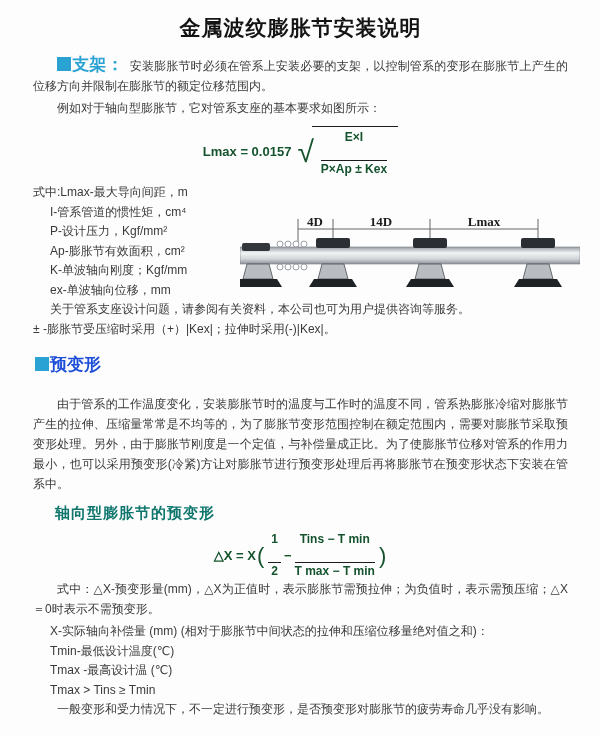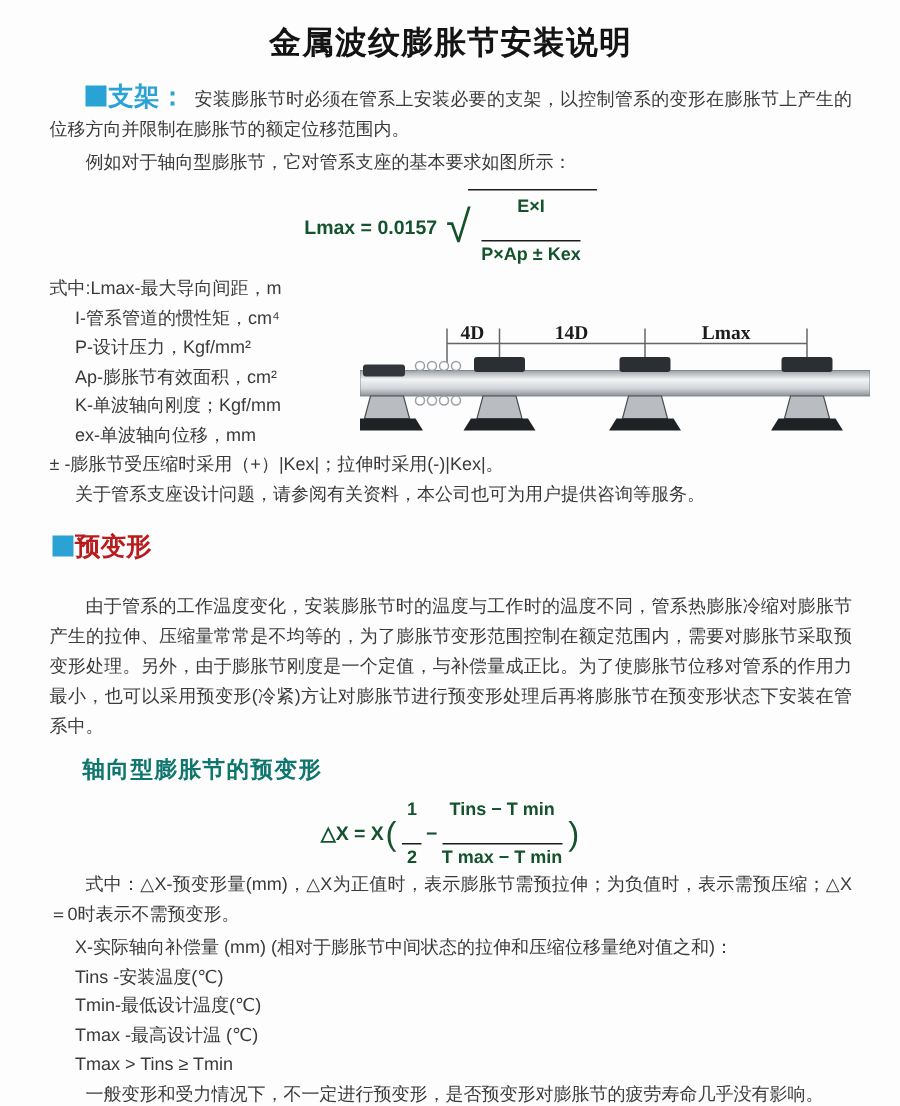--- a/index.html
+++ b/index.html
@@ -10,21 +10,21 @@
   h1.title { text-align:center; font-size:21px; font-weight:bold; color:#141414;
     letter-spacing:1px; margin-bottom:13px; }
 
   .para { font-size:12px; line-height:20px; text-align:justify; color:#3a3a3a; }
   .indent { text-indent:2em; }
 
   .sq { display:inline-block; width:14px; height:14px; background:#2aa2d4;
     vertical-align:-1px; margin-right:1px; }
   .blue-inline { color:#2aa2d4; font-size:17px; font-weight:bold; margin-right:6px;margin-top:24px; }
 
-  .sec-head { color:#b91c1c; font-size:17px; font-weight:bold; margin:14px 0 6px 2px; }
+  .sec-head { color:#1d4ed8; font-size:17px; font-weight:bold; margin:14px 0 6px 2px; }
   .sub-head { color:#0f766e; font-size:15px; font-weight:bold; letter-spacing:1px; }
 
   
   .formula { text-align:center; font-family:Liberation Sans, sans-serif;
     font-weight:bold; color:#14532d; font-size:13px; }
   .formula .row { display:inline-flex; align-items:center; }
   .frac { display:inline-flex; flex-direction:column; text-align:center;
     vertical-align:middle; margin:0 3px; font-size:12px; line-height:1.25; }
   .frac .num { border-bottom:1.2px solid #1c1c1c; padding:0 3px 15px; }
   .frac .den { padding-top:1px; }
@@ -66,22 +66,22 @@
     </span>
   </div>
 
   <div class="defs-wrap">
     <div class="def-line">式中:Lmax-最大导向间距，m</div>
     <div class="def-line ind1">I-管系管道的惯性矩，cm⁴</div>
     <div class="def-line ind1">P-设计压力，Kgf/mm²</div>
     <div class="def-line ind1">Ap-膨胀节有效面积，cm²</div>
     <div class="def-line ind1">K-单波轴向刚度；Kgf/mm</div>
     <div class="def-line ind1">ex-单波轴向位移，mm</div>
+    <div class="def-line ind1">关于管系支座设计问题，请参阅有关资料，本公司也可为用户提供咨询等服务。</div>
     <div class="def-line">± -膨胀节受压缩时采用（+）|Kex|；拉伸时采用(-)|Kex|。</div>
-    <div class="def-line ind1">关于管系支座设计问题，请参阅有关资料，本公司也可为用户提供咨询等服务。</div>
 
     <svg class="diagram" viewBox="0 0 340 96">
       <defs>
         <linearGradient id="pipeG" x1="0" y1="0" x2="0" y2="1">
           <stop offset="0" stop-color="#9aa0a6"></stop>
           <stop offset="0.35" stop-color="#f2f3f4"></stop>
           <stop offset="0.7" stop-color="#d2d6da"></stop>
           <stop offset="1" stop-color="#8d9299"></stop>
         </linearGradient>
       </defs>
@@ -162,20 +162,19 @@
         <span class="den">T max − T min</span>
       </span>
       <span class="bigparen">)</span>
     </span>
   </div>
 
   <p class="para indent">式中：△X-预变形量(mm)，△X为正值时，表示膨胀节需预拉伸；为负值时，表示需预压缩；△X＝0时表示不需预变形。</p>
 
   <div style="margin-top:3px">
     <div class="def-line ind1">X-实际轴向补偿量 (mm) (相对于膨胀节中间状态的拉伸和压缩位移量绝对值之和)：</div>
-    <div class="def-line ind1">Tins -安装温度(℃)</div>
     <div class="def-line ind1">Tmin-最低设计温度(℃)</div>
     <div class="def-line ind1">Tmax -最高设计温 (℃)</div>
     <div class="def-line ind1">Tmax &gt; Tins ≥ Tmin</div>
     <div class="def-line" style="padding-left:24px">一般变形和受力情况下，不一定进行预变形，是否预变形对膨胀节的疲劳寿命几乎没有影响。</div>
   </div>
 
 </div>
 
 </body></html>

